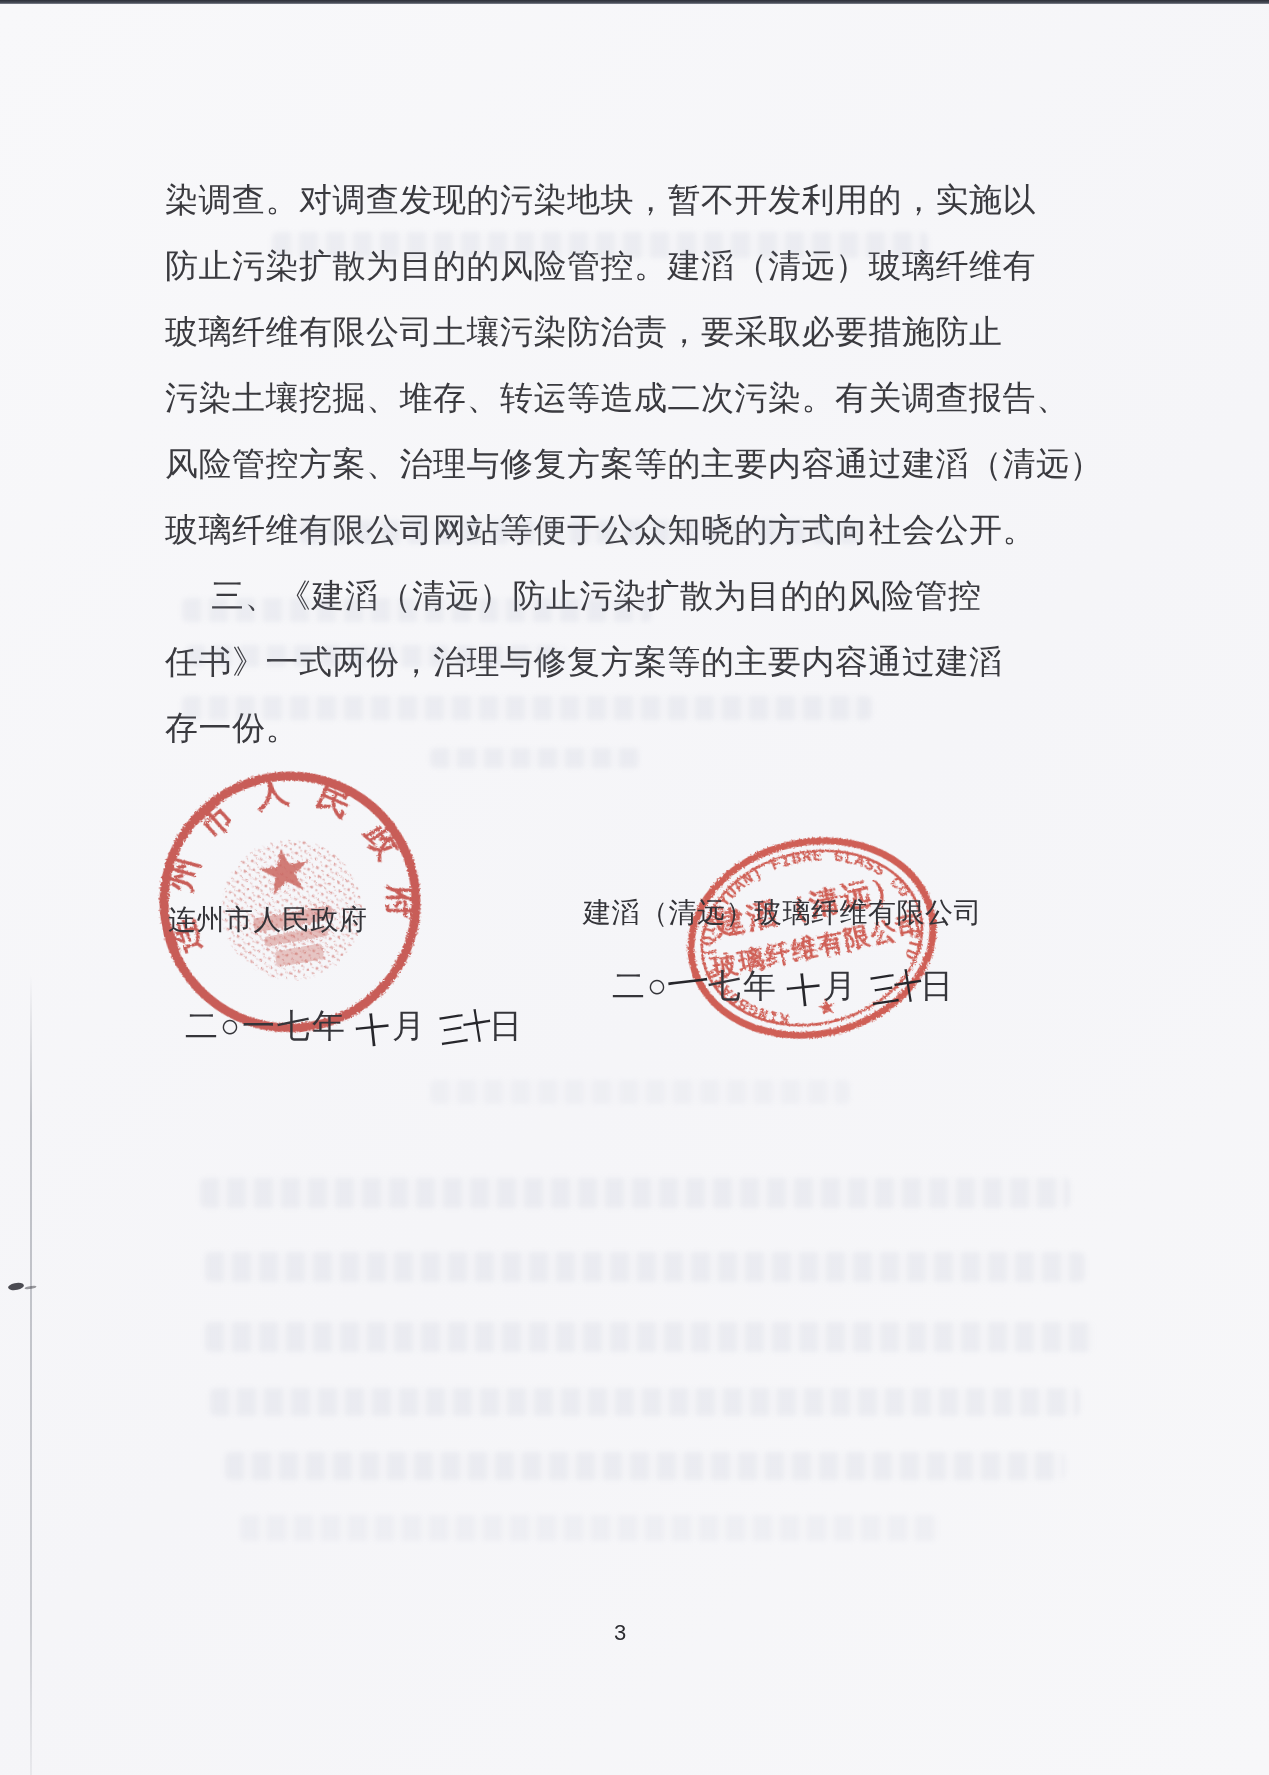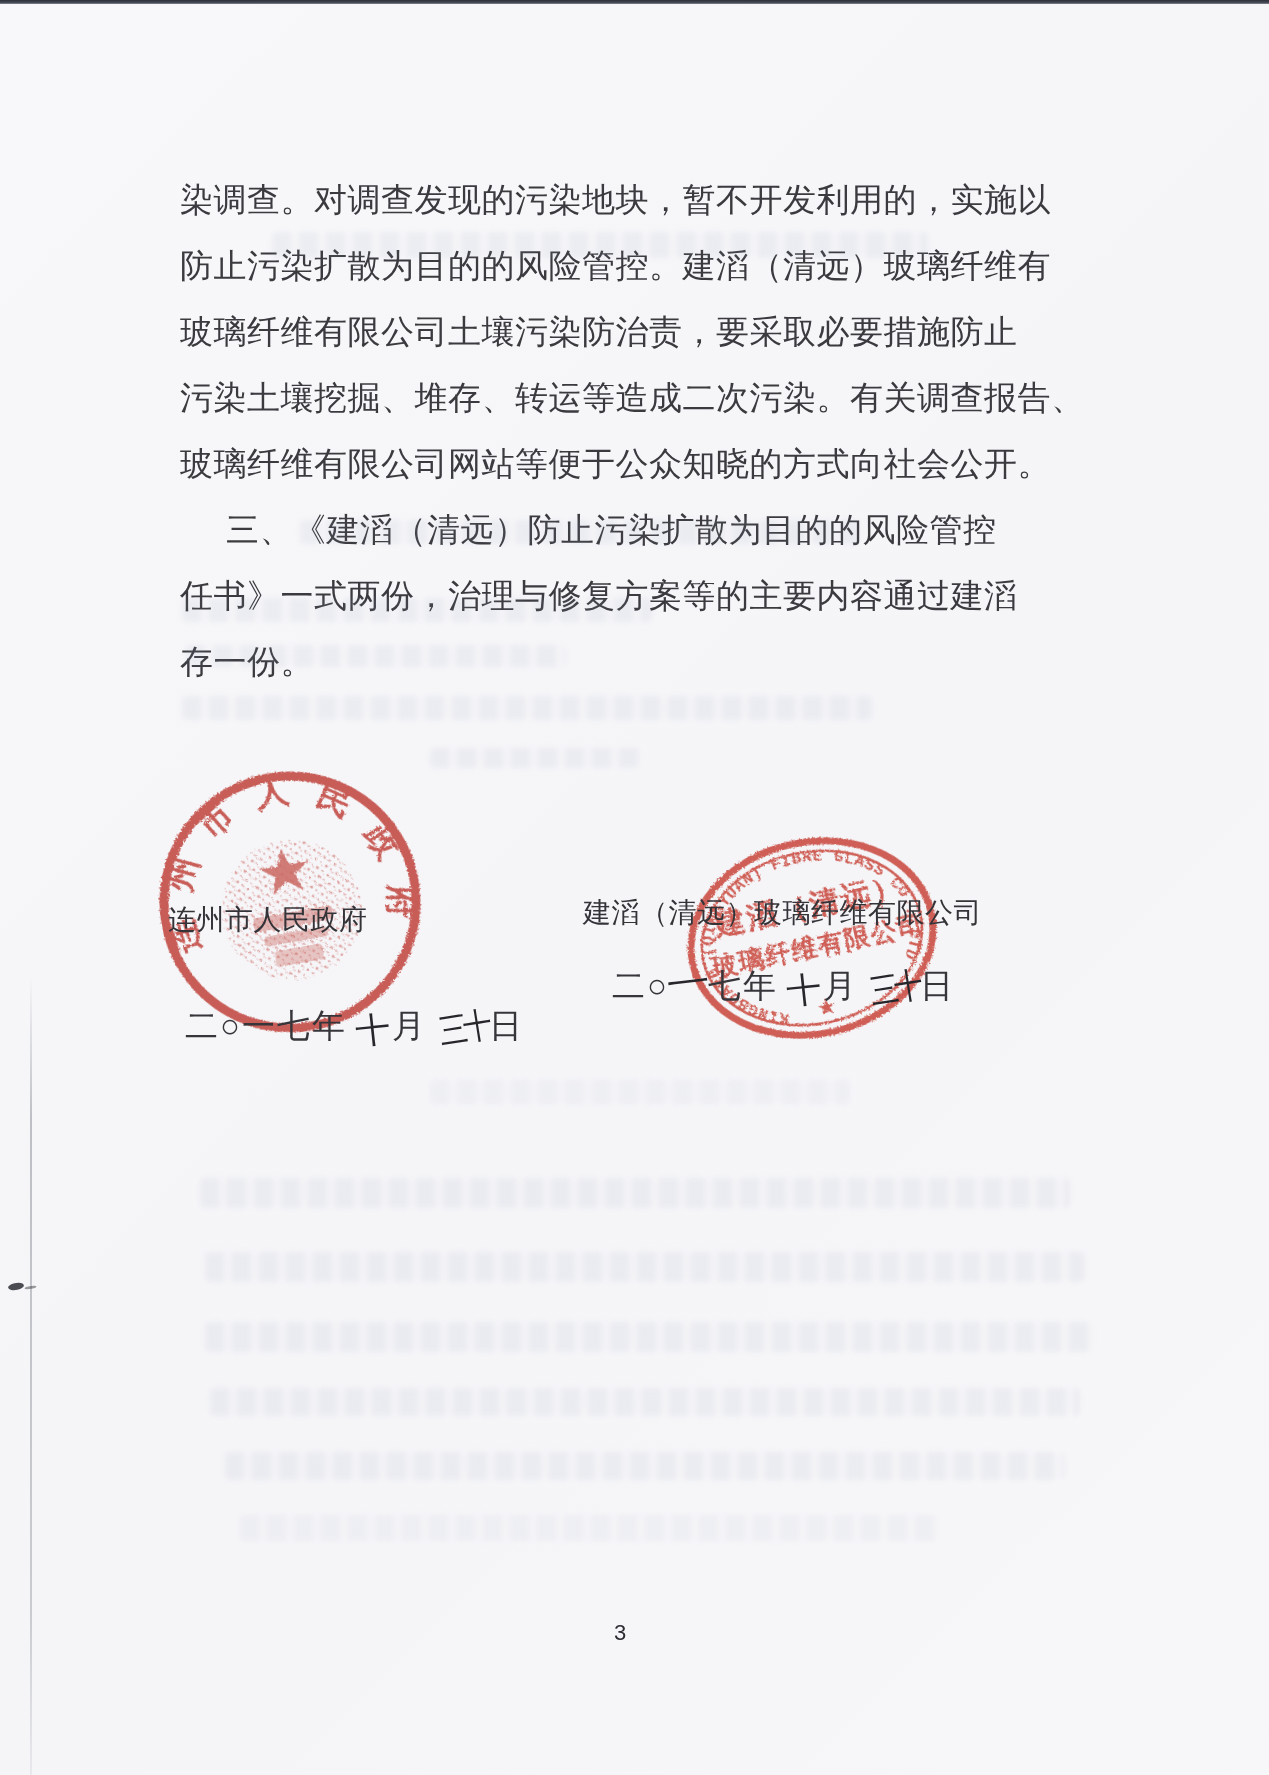--- a/index.html
+++ b/index.html
@@ -21,21 +21,21 @@
   .scan-left-crease {
     position:absolute; left:30px; top:975px; width:2px; height:800px;
     background:linear-gradient(180deg,rgba(120,124,135,0) 0%,rgba(120,124,135,.45) 18%,rgba(120,124,135,.35) 80%,rgba(120,124,135,.1) 100%);
   }
   .scan-speck {
     position:absolute; left:8px; top:1283px; width:16px; height:7px;
     background:#4b4b52; border-radius:50% 60% 50% 60%;
     transform:rotate(-12deg);
     box-shadow:14px 4px 0 -2px rgba(75,75,82,.55);
   }
-  .body-text { position:absolute; left:180px; top:167px; width:790px; }
+  .body-text { position:absolute; left:165px; top:167px; width:790px; }
   .t-line {
     height:66px; display:flex; align-items:center;
     font-size:33px; color:#3a3a3f; letter-spacing:0.5px;
     white-space:nowrap;
   }
   .t-line.indent { padding-left:46px; }
   .sig-name {
     position:absolute; font-size:28px; color:#333338;
     letter-spacing:0.5px; white-space:nowrap; z-index:5;
   }
@@ -87,20 +87,21 @@
   <div class="ghost" style="left:205px;top:1322px;width:890px;height:30px;"></div>
   <div class="ghost" style="left:210px;top:1388px;width:870px;height:28px;"></div>
   <div class="ghost" style="left:225px;top:1452px;width:840px;height:28px;"></div>
   <div class="ghost" style="left:240px;top:1515px;width:700px;height:26px;opacity:.4;"></div>
 
   <div class="body-text">
     <div class="t-line">染调查。对调查发现的污染地块，暂不开发利用的，实施以</div>
     <div class="t-line">防止污染扩散为目的的风险管控。建滔（清远）玻璃纤维有</div>
     <div class="t-line">玻璃纤维有限公司土壤污染防治责，要采取必要措施防止</div>
     <div class="t-line">污染土壤挖掘、堆存、转运等造成二次污染。有关调查报告、</div>
+    <div class="t-line">风险管控方案、治理与修复方案等的主要内容通过建滔（清远）</div>
     <div class="t-line">玻璃纤维有限公司网站等便于公众知晓的方式向社会公开。</div>
     <div class="t-line indent">三、《建滔（清远）防止污染扩散为目的的风险管控</div>
     <div class="t-line">任书》一式两份，治理与修复方案等的主要内容通过建滔</div>
     <div class="t-line">存一份。</div>
   </div>
 
   <svg class="seal-svg" style="left:150px;top:762px;" width="280" height="280" viewBox="0 0 280 280">
     <defs>
       <filter id="stamp" x="-10%" y="-10%" width="120%" height="120%">
         <feTurbulence type="fractalNoise" baseFrequency="0.55" numOctaves="2" result="n"></feTurbulence>

